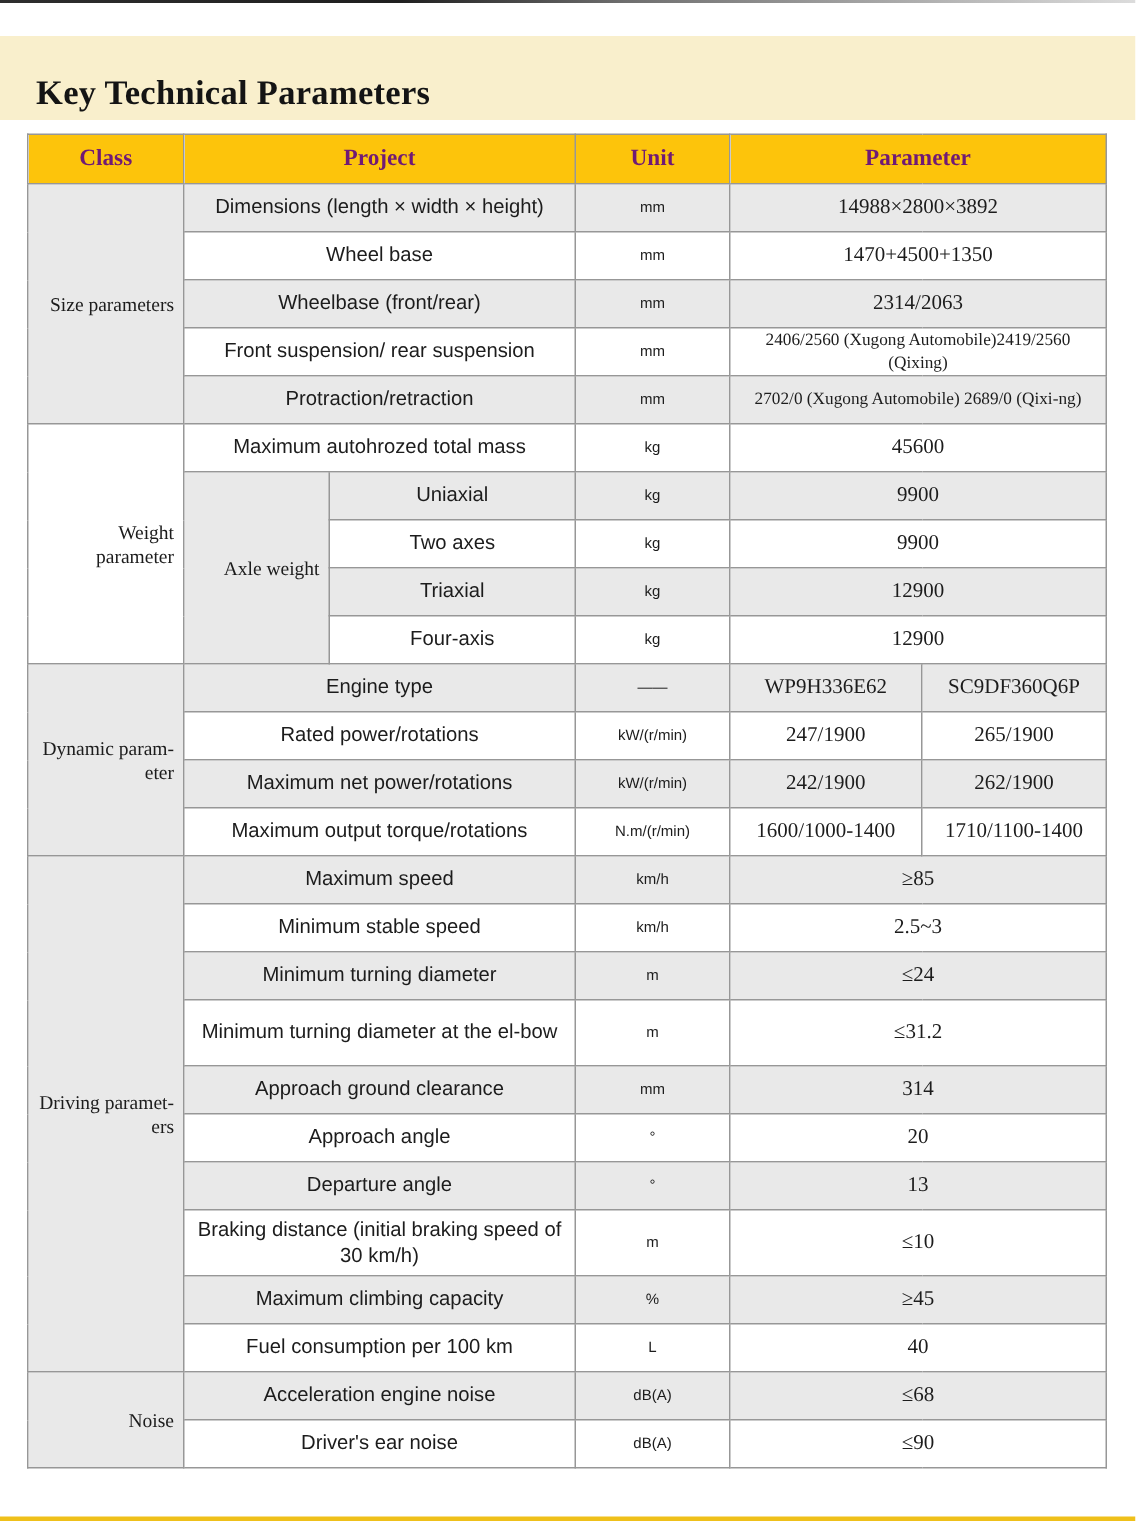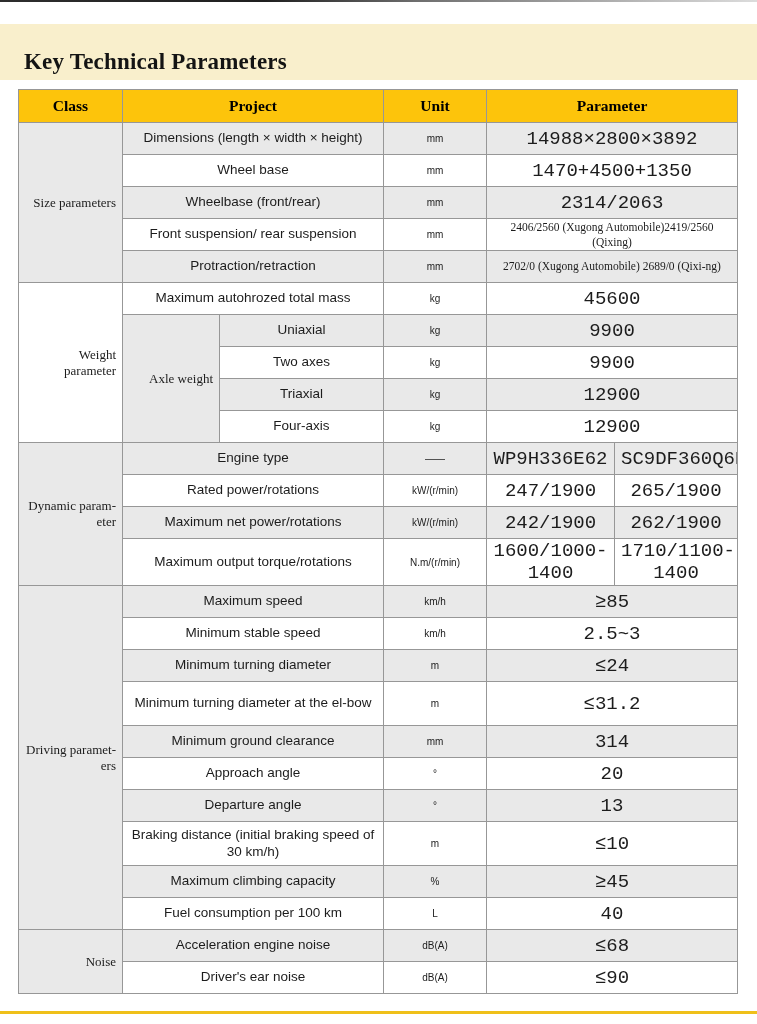--- a/index.html
+++ b/index.html
@@ -30,28 +30,28 @@
     color:#1c1c1c;
   }
   .params th, .params td {
     border:1px solid #979797;
     text-align:center; vertical-align:middle;
     padding:1px 6px; overflow:hidden;
   }
   .params th {
     background:#FDC40B;
     font-family:"Liberation Serif", serif;
-    font-weight:bold; font-size:15.5px; color:#000000;
+    font-weight:bold; font-size:15.5px; color:#701a75;
     height:30px;
     text-align:center;
   }
   td.cls  { font-family:"Liberation Serif", serif; font-size:13px;text-align:right; }
   td.proj { font-family:Liberation Sans, sans-serif; font-size:13.5px; line-height:1.2; }
   td.unit { font-family:Liberation Sans, sans-serif; font-size:10px; }
-  td.val  { font-family:Liberation Mono, monospace; font-size:19px; }
+  td.val  { font-family:Liberation Serif, serif; font-size:14px; }
   td.val-sm { font-family:"Liberation Serif", serif; font-size:11.5px; line-height:1.25; }
   tr.g > td { background:#E9E9E9; }
   tr.w > td { background:#FFFFFF; }
   tr.h32 { height:32px; }
   tr.h44 { height:44px; }
   .bottom-rule {
     position:absolute; top:1011px; left:0; width:757px; height:3px;
     background:#EFC01A;
   }
 </style>
@@ -179,21 +179,21 @@
       <td colspan="2" class="proj">Minimum turning diameter</td>
       <td class="unit">m</td>
       <td colspan="2" class="val">≤24</td>
     </tr>
     <tr class="w h44">
       <td colspan="2" class="proj">Minimum turning diameter at the el-bow</td>
       <td class="unit">m</td>
       <td colspan="2" class="val">≤31.2</td>
     </tr>
     <tr class="g h32">
-      <td colspan="2" class="proj">Minimum ground clearance</td>
+      <td colspan="2" class="proj">Approach ground clearance</td>
       <td class="unit">mm</td>
       <td colspan="2" class="val">314</td>
     </tr>
     <tr class="w h32">
       <td colspan="2" class="proj">Approach angle</td>
       <td class="unit">°</td>
       <td colspan="2" class="val">20</td>
     </tr>
     <tr class="g h32">
       <td colspan="2" class="proj">Departure angle</td>

